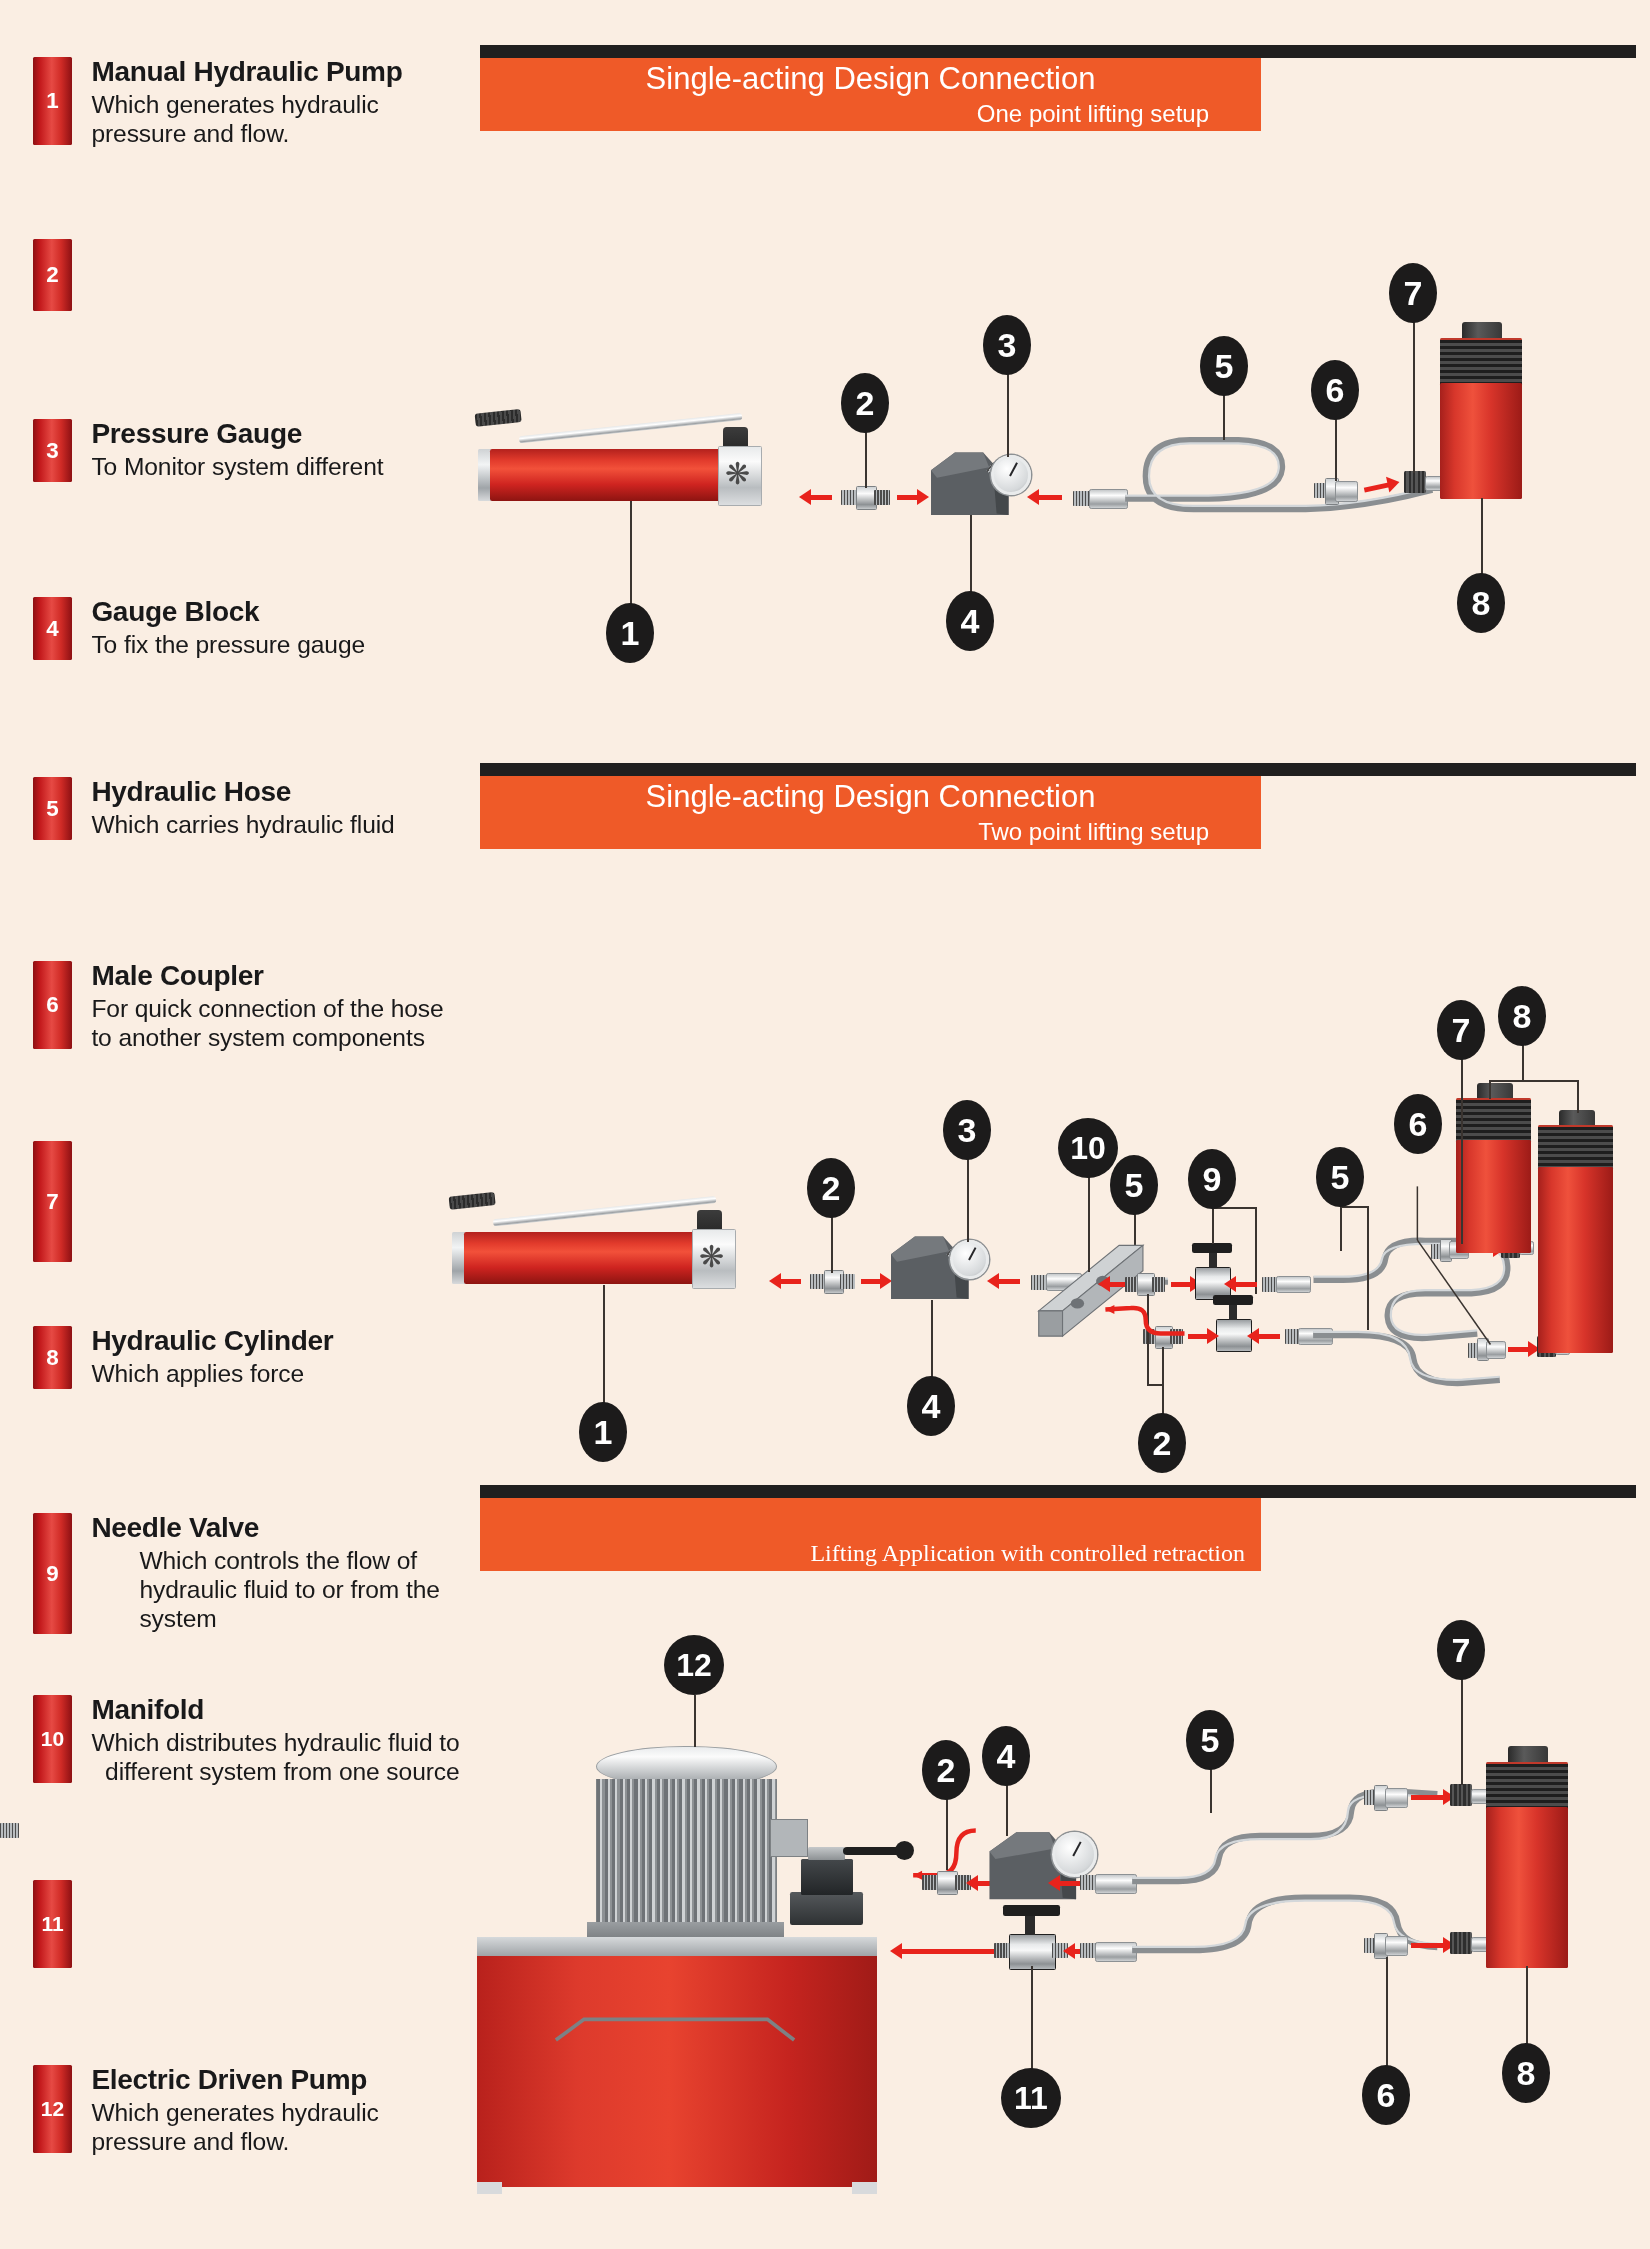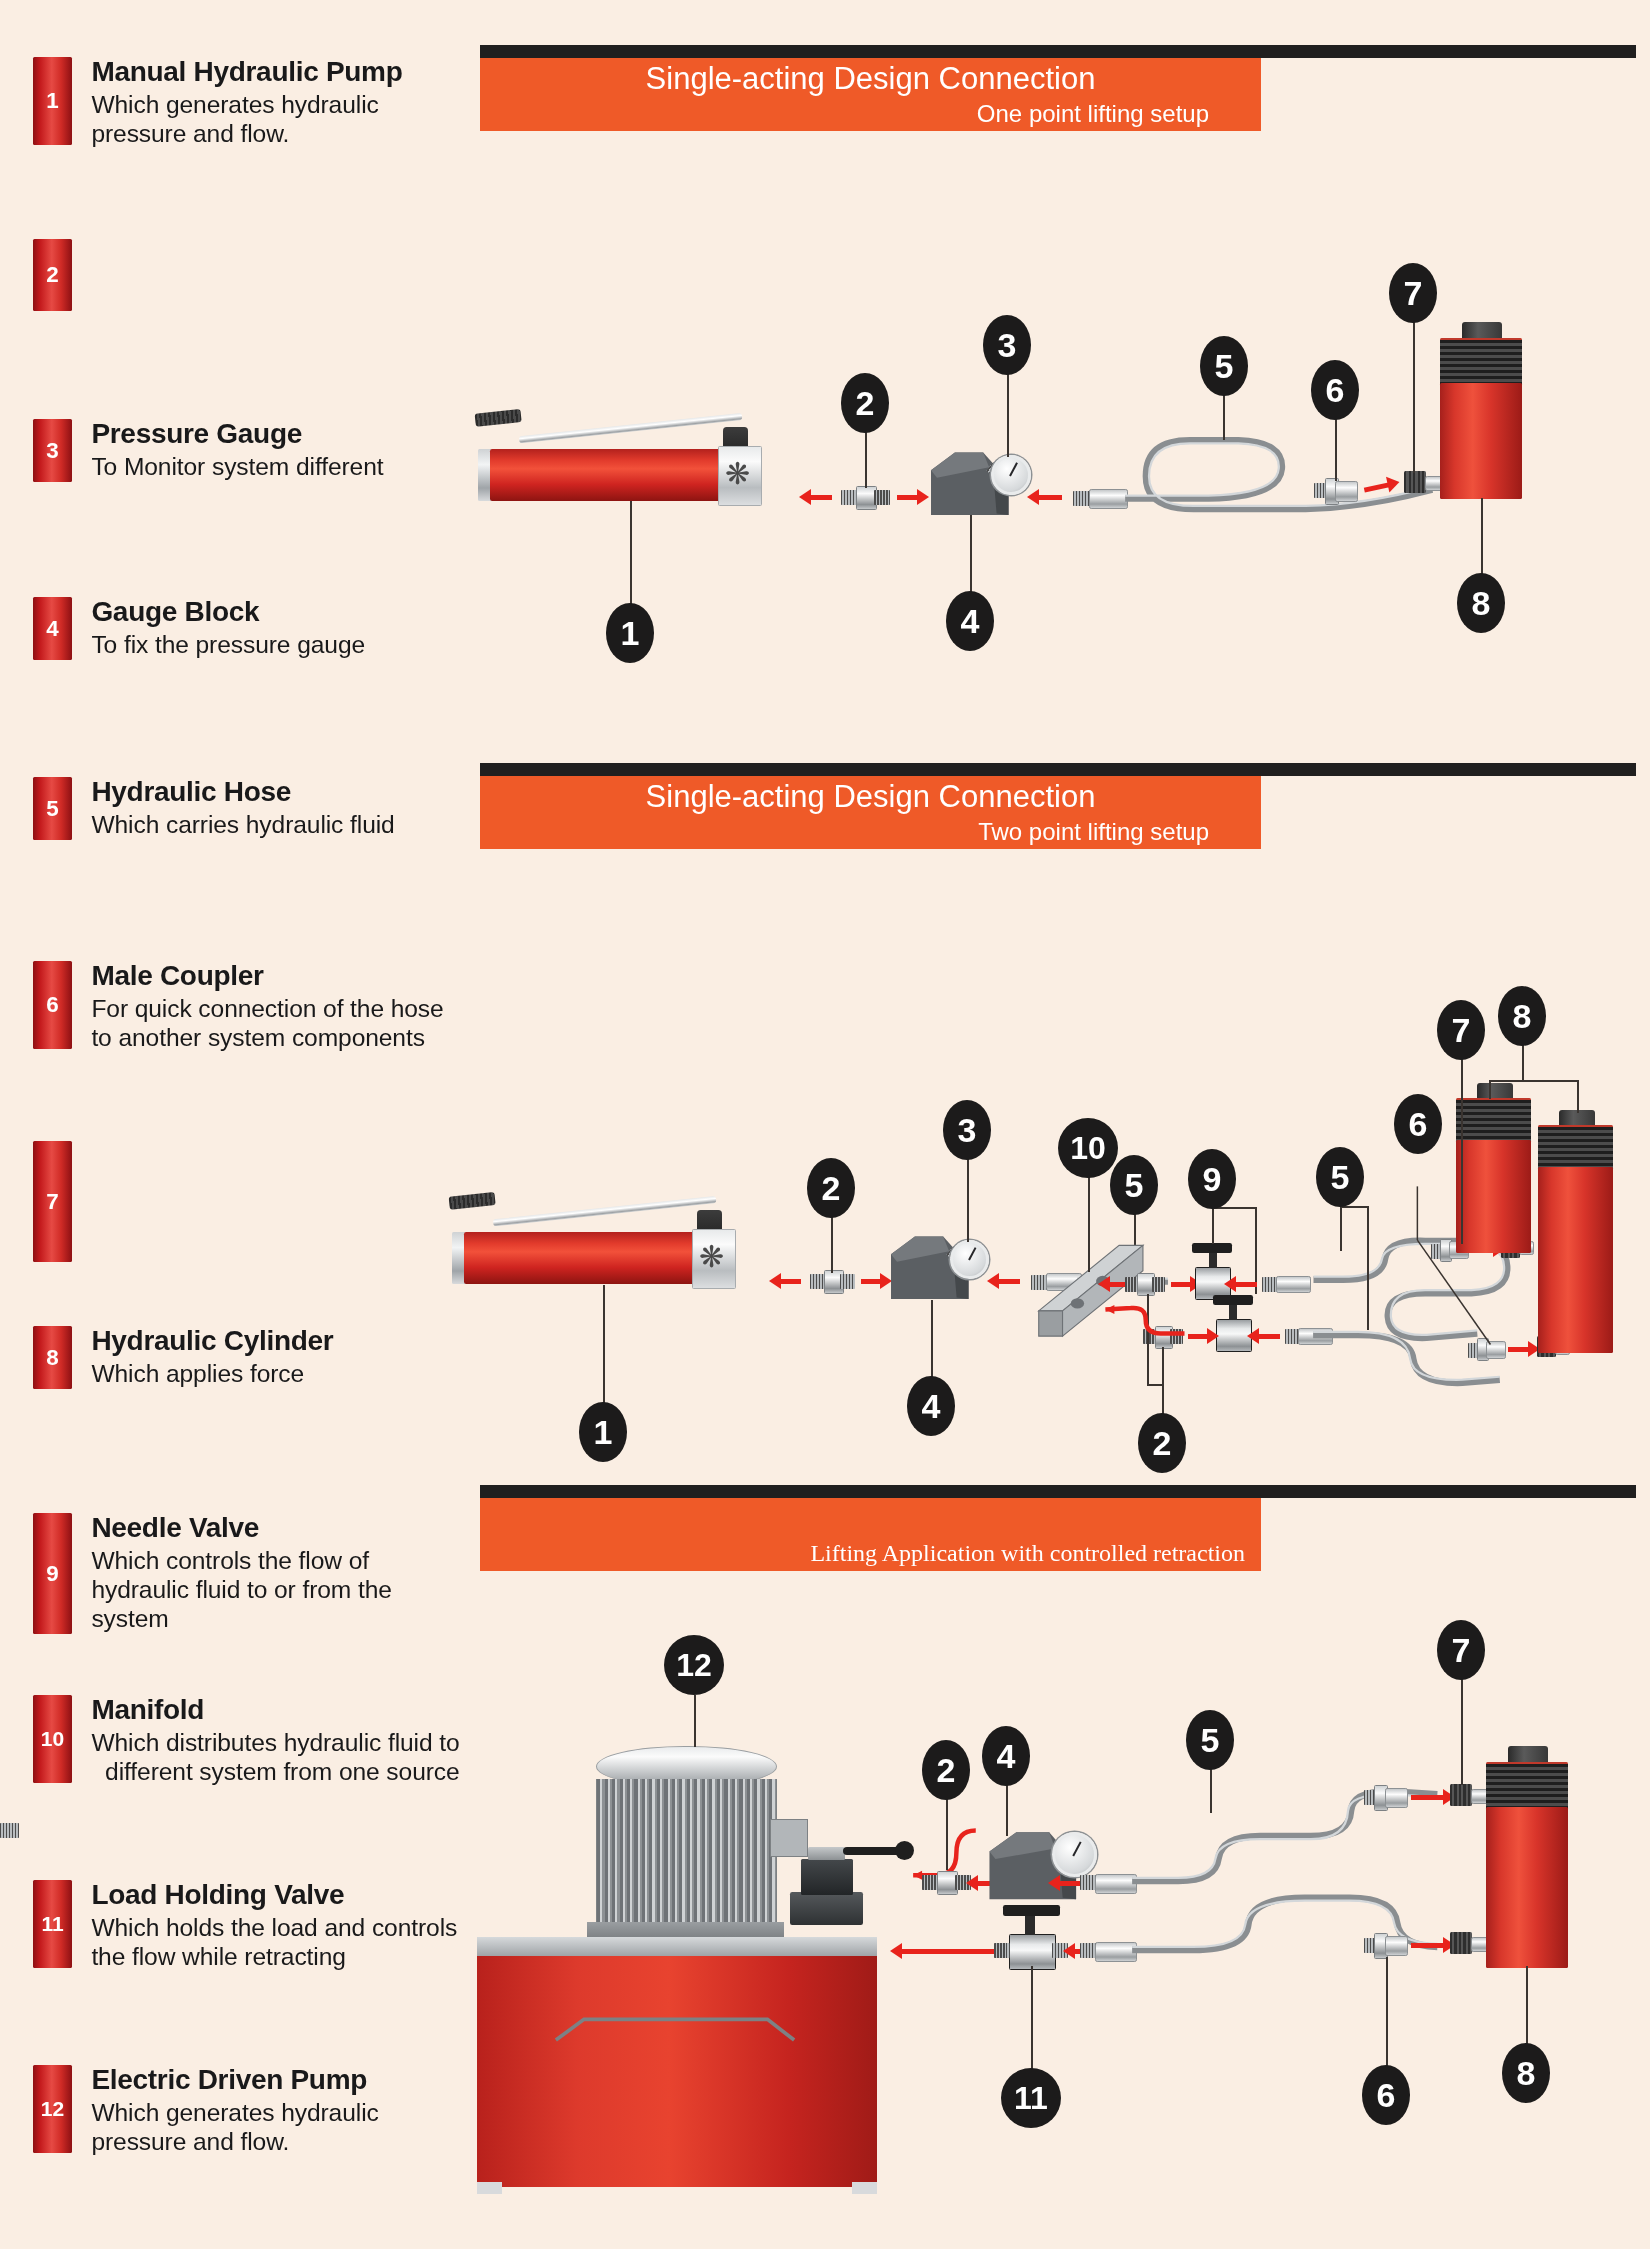--- a/index.html
+++ b/index.html
@@ -265,42 +265,37 @@
       <div class="legend-text">
         <div class="legend-title">Hydraulic Cylinder</div>
         <div class="legend-desc" style="white-space:pre-line;">Which applies force</div>
       </div>
     </div>
 
     <div class="legend-item" style="left:33px;top:1513px;">
       <div class="num-bar" style="height:121px;">9</div>
       <div class="legend-text">
         <div class="legend-title">Needle Valve</div>
-        <div class="legend-desc" style="white-space:pre-line;">Which controls the flow of
+        <div class="legend-desc" style="white-space:pre-line;margin-left:48px;">Which controls the flow of
 hydraulic fluid to or from the
 system</div>
       </div>
     </div>
 
     <div class="legend-item" style="left:33px;top:1695px;">
       <div class="num-bar" style="height:88px;font-size:21px;">10</div>
       <div class="legend-text">
         <div class="legend-title">Manifold</div>
         <div class="legend-desc" style="white-space:pre-line;text-align:right;">Which distributes hydraulic fluid to
 different system from one source</div>
       </div>
     </div>
 
     <div class="legend-item" style="left:33px;top:1880px;">
       <div class="num-bar" style="height:88px;font-size:21px;">11</div>
-      <div class="legend-text">
-        <div class="legend-title">Load Holding Valve</div>
-        <div class="legend-desc" style="white-space:pre-line;">Which holds the load and controls
-the flow while retracting</div>
-      </div>
     </div>
 
     <div class="legend-item" style="left:33px;top:2065px;">
       <div class="num-bar" style="height:88px;font-size:21px;">12</div>
       <div class="legend-text">
         <div class="legend-title">Electric Driven Pump</div>
         <div class="legend-desc" style="white-space:pre-line;">Which generates hydraulic
 pressure and flow.</div>
       </div>
     </div>

